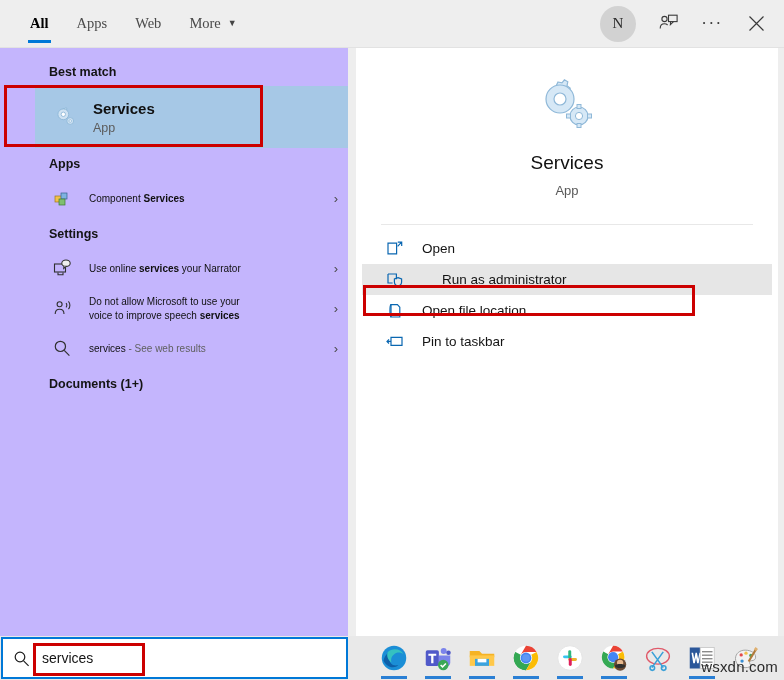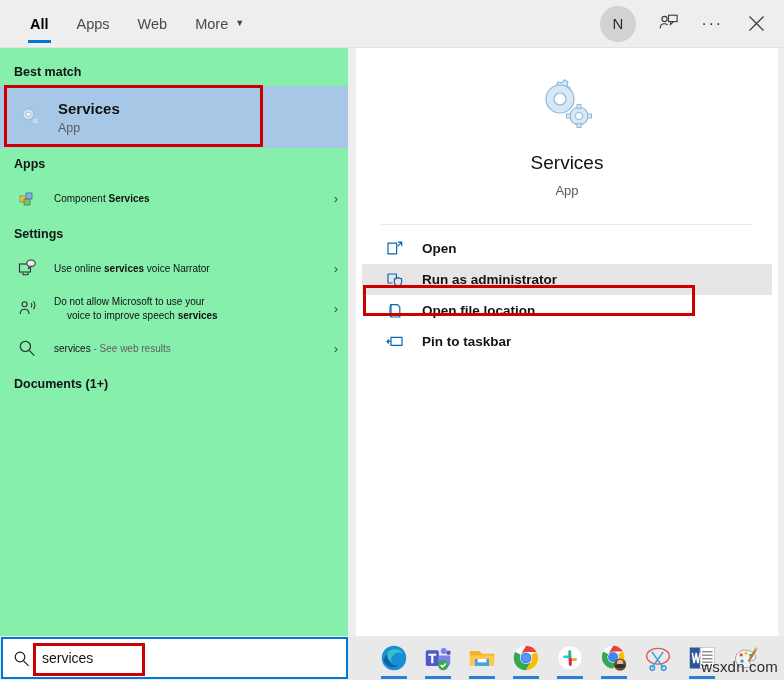--- a/index.html
+++ b/index.html
@@ -20,20 +20,21 @@
   }
 
   
   .tabbar {
     position: relative;
     height: 48px;
     background: #eeeeee;
     display: flex; align-items: flex-end;
     flex: 0 0 48px;
     border-bottom: 1px solid #e2e2e2;
+    font-family: Liberation Serif, serif;
   }
   .tabs { display: flex; align-items: center; height: 100%; padding-left: 16px; }
   .tab {
     position: relative;
     height: 100%;
     display: flex; align-items: center;
     padding: 0 14px;
     font-size: 14.5px;
     color: #4a4a4a;
     cursor: default;
@@ -70,23 +71,24 @@
   }
   .icon-btn svg { display: block; }
   .dots { font-size: 17px; letter-spacing: 1.5px; color: #3a3a3a; line-height: 1; }
 
   
   .body { display: flex; flex: 1 1 auto; min-height: 0; }
 
   
   .results {
     width: 348px;
-    background: #86efac;
+    background: #c4b5fd;
     padding-top: 8px;
     position: relative;
+    padding-left: 35px;
   }
   .group-head {
     font-size: 12.5px; font-weight: bold; color: #141414;
     padding: 9px 0 7px 14px;
   }
   .row {
     display: flex; align-items: center;
     padding: 0 10px 0 14px;
     min-height: 40px;
     cursor: default;
@@ -115,29 +117,29 @@
   .card {
     width: 100%;
     background: #ffffff;
     display: flex; flex-direction: column;
     align-items: center;
   }
   .app-hero { padding-top: 28px; text-align: center; width: 100%; }
   .app-name { font-size: 19px; color: #101010; margin-top: 14px; }
   .app-kind { font-size: 13px; color: #595959; margin-top: 9px; }
   .divider { width: 88%; height: 1px; background: #e8e8e8; margin: 26px 0 8px 0; }
-  .actions { width: 100%; padding: 0 6px; font-weight: bold; }
+  .actions { width: 100%; padding: 0 6px; }
   .action {
     display: flex; align-items: center;
     height: 31px;
     padding-left: 22px;
     font-size: 13.5px; color: #141414;
     cursor: default;
   }
-  .action.hl { background: #e6e6e6; }
+  .action.hl { background: #e6e6e6; gap: 20px; }
   .action .aico {
     width: 22px; min-width: 22px; height: 18px;
     margin-right: 16px;
     display: flex; align-items: center; justify-content: center;
     color: #0a67b1;
   }
 
   
   .redbox {
     position: absolute;
@@ -284,39 +286,39 @@
           <div class="ico">
             <svg width="19" height="19" viewBox="0 0 19 19">
               <rect x="1.5" y="5" width="11" height="8" fill="none" stroke="#303030" stroke-width="1.1"></rect>
               <path d="M5 13.5v2.2h5v-2.2" fill="none" stroke="#303030" stroke-width="1.1"></path>
               <ellipse cx="13" cy="4.2" rx="4.2" ry="3.2" fill="#eeeeee" stroke="#303030" stroke-width="1.1"></ellipse>
               <path d="M11 7l-.3 2.4 2.6-2" fill="#eeeeee" stroke="#303030" stroke-width="1.1"></path>
             </svg>
           </div>
           <div class="txt">
             <div class="t1">
-              <span>Use online </span><b class="kw">services</b><span> voice Narrator</span>
+              <span>Use online </span><b class="kw">services</b><span> your Narrator</span>
             </div>
           </div>
           <div class="chev">›</div>
         </div>
 
         <div class="row">
           <div class="ico">
             <svg width="19" height="19" viewBox="0 0 19 19">
               <circle cx="6.6" cy="5.2" r="2.5" fill="none" stroke="#303030" stroke-width="1.1"></circle>
               <path d="M2.2 15c0-3 2-4.8 4.4-4.8S11 12 11 15" fill="none" stroke="#303030" stroke-width="1.1"></path>
               <path d="M13 4.2c1.1 1.1 1.1 3.1 0 4.2M15.4 2.4c2 2 2 5.6 0 7.6" fill="none" stroke="#303030" stroke-width="1.1"></path>
             </svg>
           </div>
           <div class="txt">
             <div class="t1">
               <span>Do not allow Microsoft to use your</span>
             </div>
-            <div class="t1" style="margin-top:1px;margin-left:13px;">
+            <div class="t1" style="margin-top:1px;">
               <span>voice to improve speech </span><b class="kw">services</b>
             </div>
           </div>
           <div class="chev">›</div>
         </div>
 
 
         <div class="row">
           <div class="ico">
             <svg width="18" height="18" viewBox="0 0 18 18">

